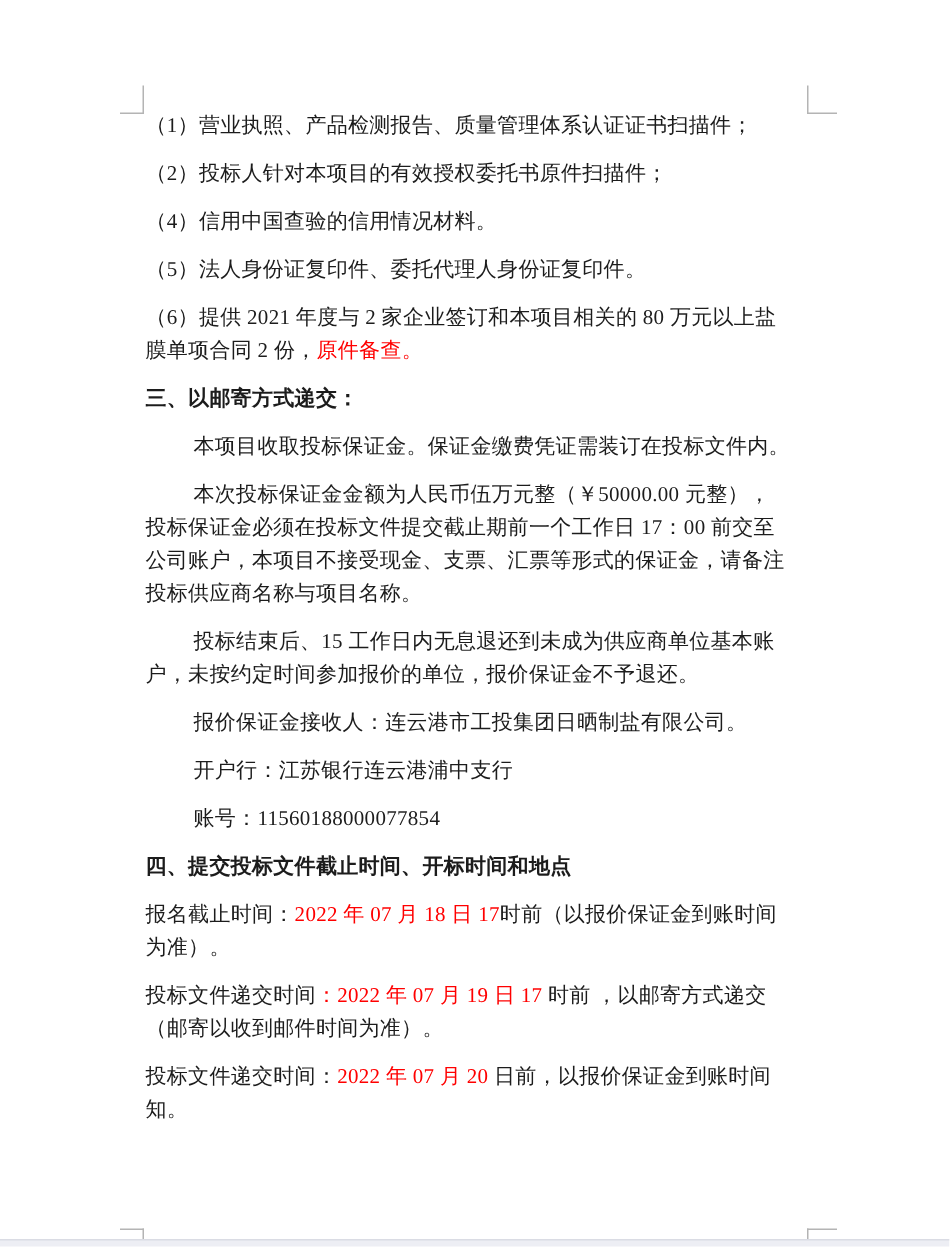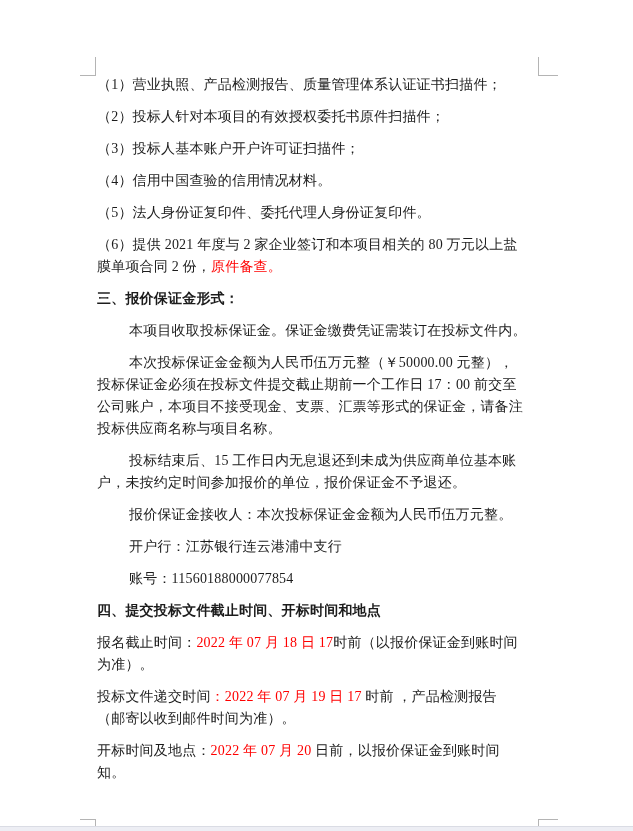--- a/index.html
+++ b/index.html
@@ -30,67 +30,64 @@
   <div class="mark mark-bl"></div>
   <div class="mark mark-br"></div>
   <div class="doc">
       <div class="para">
         <div class="line"><span class="">（1）营业执照、产品检测报告、质量管理体系认证证书扫描件；</span></div>
       </div>
       <div class="para">
         <div class="line"><span class="">（2）投标人针对本项目的有效授权委托书原件扫描件；</span></div>
       </div>
       <div class="para">
-        <div class="line"><span class="">（3）投标人基本账户开户许可证扫描件；</span></div>
-      </div>
-      <div class="para">
         <div class="line"><span class="">（4）信用中国查验的信用情况材料。</span></div>
       </div>
       <div class="para">
         <div class="line"><span class="">（5）法人身份证复印件、委托代理人身份证复印件。</span></div>
       </div>
       <div class="para">
         <div class="line"><span class="">（6）提供 2021 年度与 2 家企业签订和本项目相关的 80 万元以上盐</span></div>
         <div class="line"><span class="">膜单项合同 2 份，</span><span class="red">原件备查。</span></div>
       </div>
       <div class="para bold">
-        <div class="line"><span class="">三、报价保证金形式：</span></div>
+        <div class="line"><span class="">三、以邮寄方式递交：</span></div>
       </div>
       <div class="para">
         <div class="line indent"><span class="">本项目收取投标保证金。保证金缴费凭证需装订在投标文件内。</span></div>
       </div>
       <div class="para">
         <div class="line indent"><span class="">本次投标保证金金额为人民币伍万元整（￥50000.00 元整），</span></div>
         <div class="line"><span class="">投标保证金必须在投标文件提交截止期前一个工作日 17：00 前交至</span></div>
         <div class="line"><span class="">公司账户，本项目不接受现金、支票、汇票等形式的保证金，请备注</span></div>
         <div class="line"><span class="">投标供应商名称与项目名称。</span></div>
       </div>
       <div class="para">
         <div class="line indent"><span class="">投标结束后、15 工作日内无息退还到未成为供应商单位基本账</span></div>
         <div class="line"><span class="">户，未按约定时间参加报价的单位，报价保证金不予退还。</span></div>
       </div>
       <div class="para">
-        <div class="line indent"><span class="">报价保证金接收人：本次投标保证金金额为人民币伍万元整。</span></div>
+        <div class="line indent"><span class="">报价保证金接收人：连云港市工投集团日晒制盐有限公司。</span></div>
       </div>
       <div class="para">
         <div class="line indent"><span class="">开户行：江苏银行连云港浦中支行</span></div>
       </div>
       <div class="para">
         <div class="line indent"><span class="">账号：11560188000077854</span></div>
       </div>
       <div class="para bold">
         <div class="line"><span class="">四、提交投标文件截止时间、开标时间和地点</span></div>
       </div>
       <div class="para">
         <div class="line"><span class="">报名截止时间：</span><span class="red">2022 年 07 月 18 日 17</span><span class="">时前（以报价保证金到账时间</span></div>
         <div class="line"><span class="">为准）。</span></div>
       </div>
       <div class="para">
-        <div class="line"><span class="">投标文件递交时间</span><span class="red">：2022 年 07 月 19 日 17</span><span class=""> 时前 ，产品检测报告</span></div>
+        <div class="line"><span class="">投标文件递交时间</span><span class="red">：2022 年 07 月 19 日 17</span><span class=""> 时前 ，以邮寄方式递交</span></div>
         <div class="line"><span class="">（邮寄以收到邮件时间为准）。</span></div>
       </div>
       <div class="para">
-        <div class="line"><span class="">开标时间及地点：</span><span class="red">2022 年 07 月 20</span><span class=""> 日前，以报价保证金到账时间</span></div>
+        <div class="line"><span class="">投标文件递交时间：</span><span class="red">2022 年 07 月 20</span><span class=""> 日前，以报价保证金到账时间</span></div>
         <div class="line"><span class="">知。</span></div>
       </div>
     </div>
   <div class="page-edge"></div>
 </div>
 
 </body></html>

